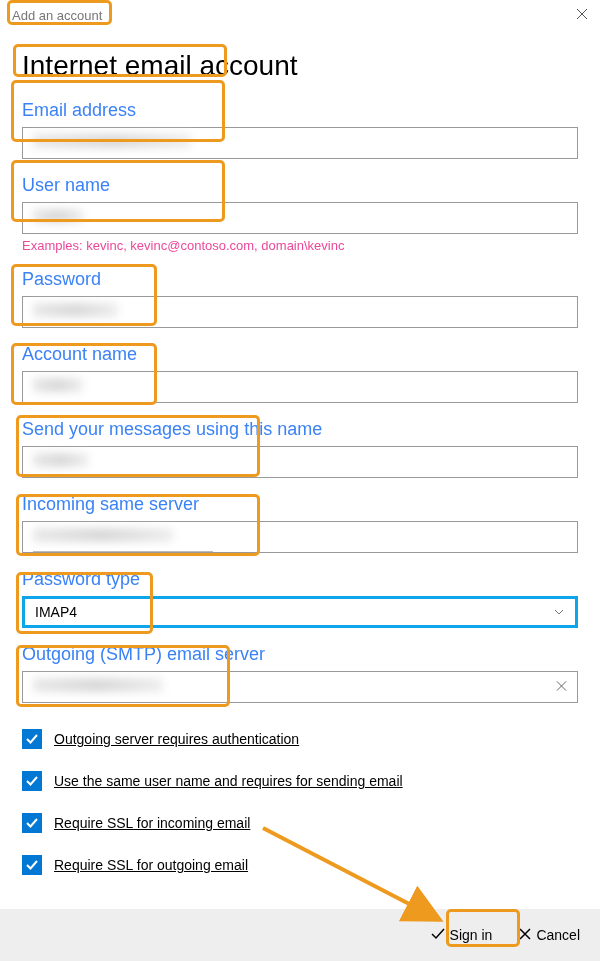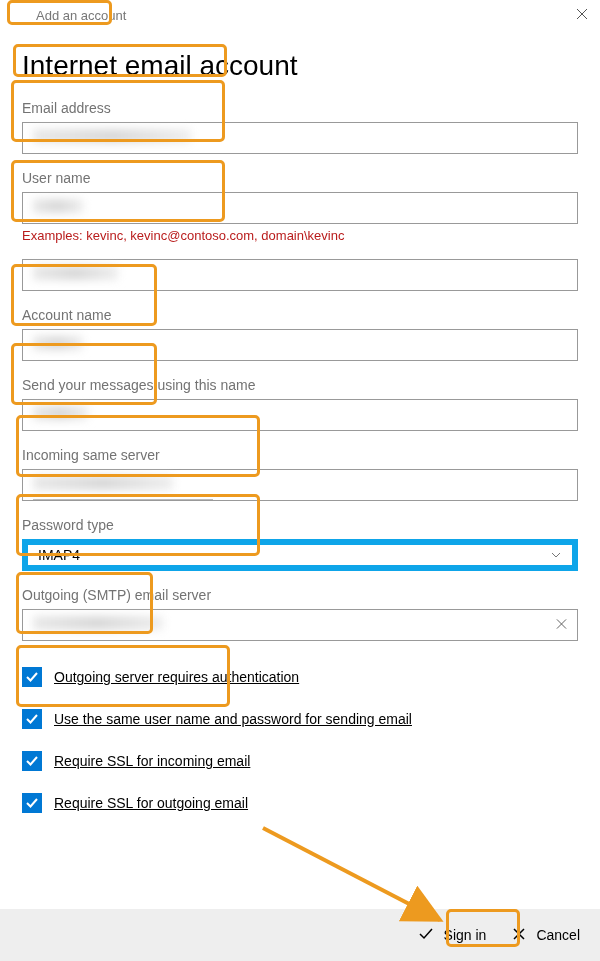--- a/index.html
+++ b/index.html
@@ -11,46 +11,45 @@
       width: 600px;
       height: 961px;
       position: relative;
     }
     .titlebar {
       display: flex;
       justify-content: space-between;
       align-items: center;
       padding: 0 12px;
       height: 30px;
-      margin-left: 24px;
     }
     .titlebar-text { font-size: 13px; color: #777; }
     .close-icon { cursor: pointer; font-size: 14px; color: #555; }
     .content { padding: 10px 22px 0 22px; }
     .heading { font-size: 28px; font-weight: 400; margin-bottom: 18px; margin-top: 10px; }
     .field-group { margin-bottom: 16px; }
-    .field-label { font-size: 14px; color: #737373; margin-bottom: 6px; display: block; }
+    .field-label { font-size: 18px; color: #3b82f6; margin-bottom: 6px; display: block; }
     .field-input {
       width: 100%;
       border: 1px solid #999;
       padding: 6px 10px;
       font-size: 14px;
       height: 32px;
       background: #fff;
     }
-    .help-text { font-size: 13px; color: #b91c1c; margin-top: 4px; }
+    .help-text { font-size: 13px; color: #ec4899; margin-top: 4px; }
     .blurred {
       filter: blur(4px);
       background: linear-gradient(90deg, #e8e8e8, #d8d8d8, #eee);
       display: inline-block;
       border-radius: 1px;
     }
     .select-box {
       width: 100%;
-      border: 6px solid #0ea5e9;
+      border: 3px solid #0ea5e9;
       padding: 6px 10px;
       font-size: 14px;
       height: 32px;
       background: #fff;
       display: flex;
       justify-content: space-between;
       align-items: center;
       cursor: pointer;
     }
     .chevron {
@@ -75,21 +74,21 @@
       margin-right: 12px; cursor: pointer;
     }
     .checkbox svg { width: 14px; height: 14px; }
     .footer {
       position: absolute; bottom: 0; left: 0; right: 0;
       height: 52px; background: #eee;
       display: flex; justify-content: flex-end; align-items: center;
       padding: 0 10px; gap: 6px;
     }
     .footer-btn {
-      display: flex; align-items: center; gap: 10px;
+      display: flex; align-items: center; gap: 4px;
       padding: 6px 10px; cursor: pointer; font-size: 14px;
     }
     .highlight {
       position: absolute;
       border: 3px solid #ed9a1f;
       border-radius: 5px;
       pointer-events: none;
       z-index: 50;
     }
     .arrow {
@@ -128,20 +127,21 @@
 
   <div class="field-group">
     <label class="field-label">User name</label>
     <div class="field-input">
       <span class="blurred" style="width:50px; height:14px;"></span>
     </div>
     <div class="help-text">Examples: kevinc, kevinc@contoso.com, domain\kevinc</div>
   </div>
 
   <div class="field-group">
+    <label class="field-label">Password</label>
     <div class="field-input">
       <span class="blurred" style="width:85px; height:14px;"></span>
     </div>
   </div>
 
   <div class="field-group">
     <label class="field-label">Account name</label>
     <div class="field-input">
       <span class="blurred" style="width:50px; height:14px;"></span>
     </div>
@@ -196,21 +196,21 @@
     </div>
     <span>Outgoing server requires authentication</span>
   </div>
 
   <div class="checkbox-row">
     <div class="checkbox">
       <svg viewBox="0 0 14 14">
           <path d="M2 7 L5.5 10.5 L12 3" stroke="#fff" stroke-width="2" fill="none"></path>
         </svg>
     </div>
-    <span>Use the same user name and password for sending email</span>
+    <span>Use the same user name and requires for sending email</span>
   </div>
 
   <div class="checkbox-row">
     <div class="checkbox">
       <svg viewBox="0 0 14 14">
           <path d="M2 7 L5.5 10.5 L12 3" stroke="#fff" stroke-width="2" fill="none"></path>
         </svg>
     </div>
     <span>Require SSL for incoming email</span>
   </div>

